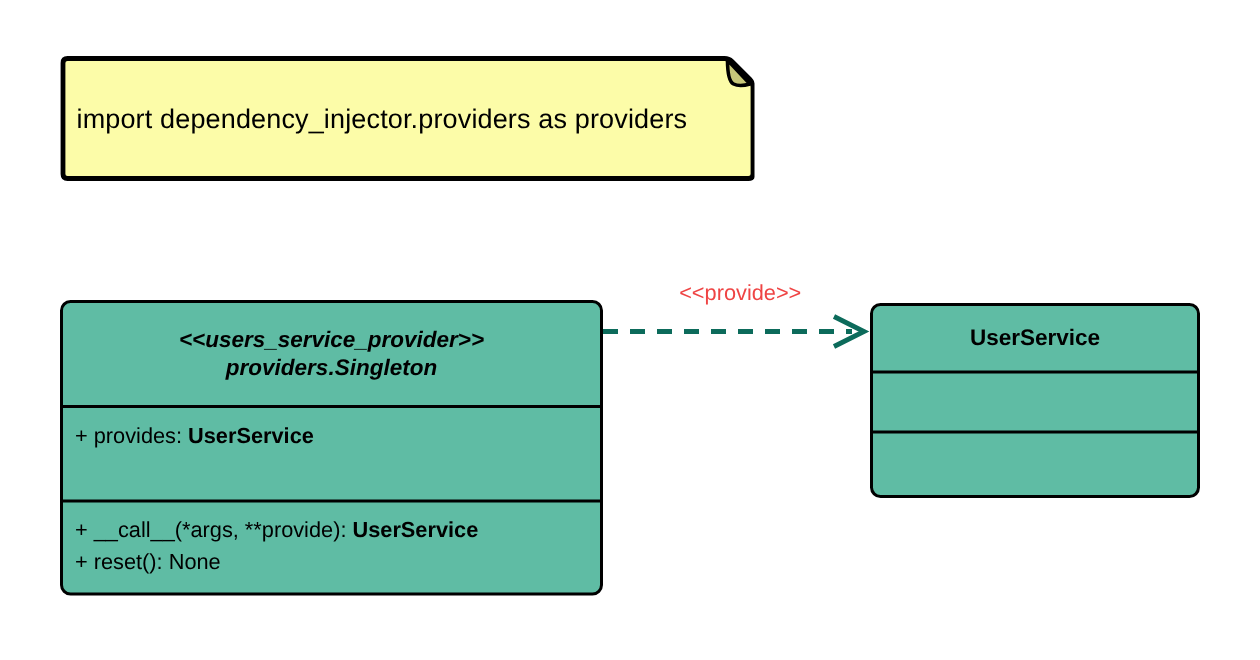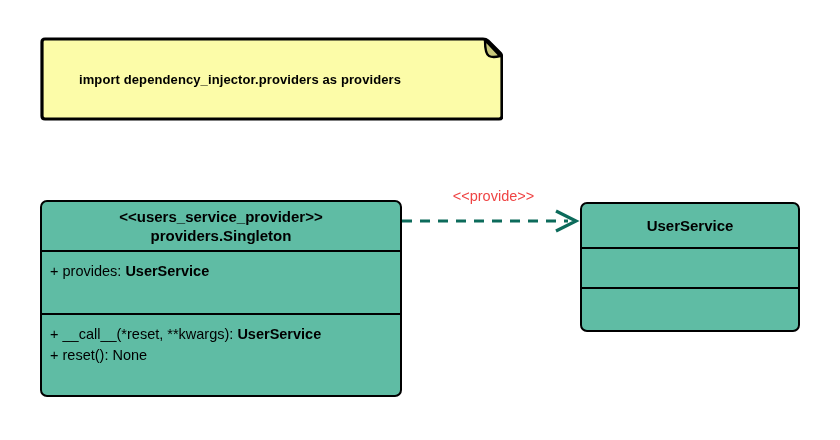--- a/index.html
+++ b/index.html
@@ -35,26 +35,25 @@
     display: block;
   }
   .note-text {
     position: absolute;
     left: 12px;
     top: 0;
     right: 24px;
     height: 100%;
     display: flex;
     align-items: center;
-    font-size: 13px;
-    font-weight: bold;
+    font-size: 18px;
+    font-weight: normal;
     color: #000000;
     letter-spacing: 0.1px;
     white-space: nowrap;
-    margin-left: 28px;
   }
 
   
   .umlclass {
     position: absolute;
     box-sizing: border-box;
     background: #5FBCA4;
     border: 2.5px solid #000000;
     border-radius: 7px;
     overflow: hidden;
@@ -100,21 +99,21 @@
     color: #000000;
     line-height: 21px;
     white-space: nowrap;
     font-weight: normal;
   }
   .member b {
     font-weight: bold;
   }
 
   
-  .class-left .c1 { height: 48px; }
+  .class-left .c1 { height: 68px; font-style: italic; }
   .class-left .c2 { height: 63px; }
   .class-left .c3 { height: 89px; }
 
   
   .class-right .c1 { height: 43px; }
   .class-right .c2 { height: 40px; }
   .class-right .c3 { height: 41px; }
 
   
   .connector {
@@ -153,21 +152,21 @@
 
   <div class="umlclass class-left">
     <div class="compartment cmp-title c1">
       <div class="tline">&lt;&lt;users_service_provider&gt;&gt;</div>
       <div class="tline">providers.Singleton</div>
     </div>
     <div class="compartment cmp-body divider c2">
       <div class="member"><span>+</span> <span>provides: </span><b>UserService</b></div>
     </div>
     <div class="compartment cmp-body divider c3">
-      <div class="member"><span>+</span> <span>__call__(*reset, **kwargs): </span><b>UserService</b></div>
+      <div class="member"><span>+</span> <span>__call__(*args, **provide): </span><b>UserService</b></div>
       <div class="member"><span>+</span> <span>reset(): None</span><b></b></div>
     </div>
   </div>
 
   <div class="umlclass class-right">
     <div class="compartment cmp-title c1">
       <div class="tline">UserService</div>
     </div>
     <div class="compartment divider c2"></div>
     <div class="compartment divider c3"></div>

